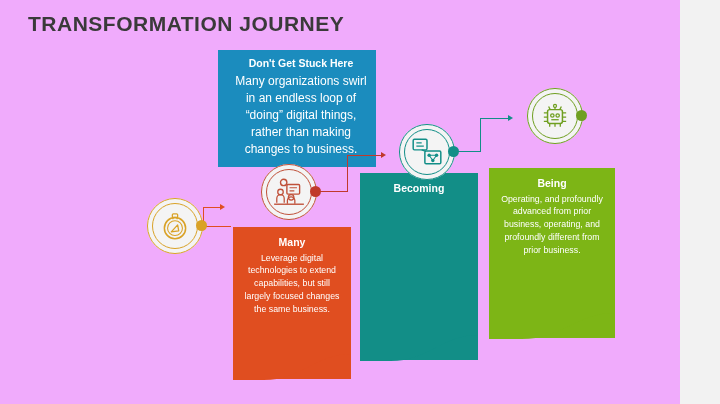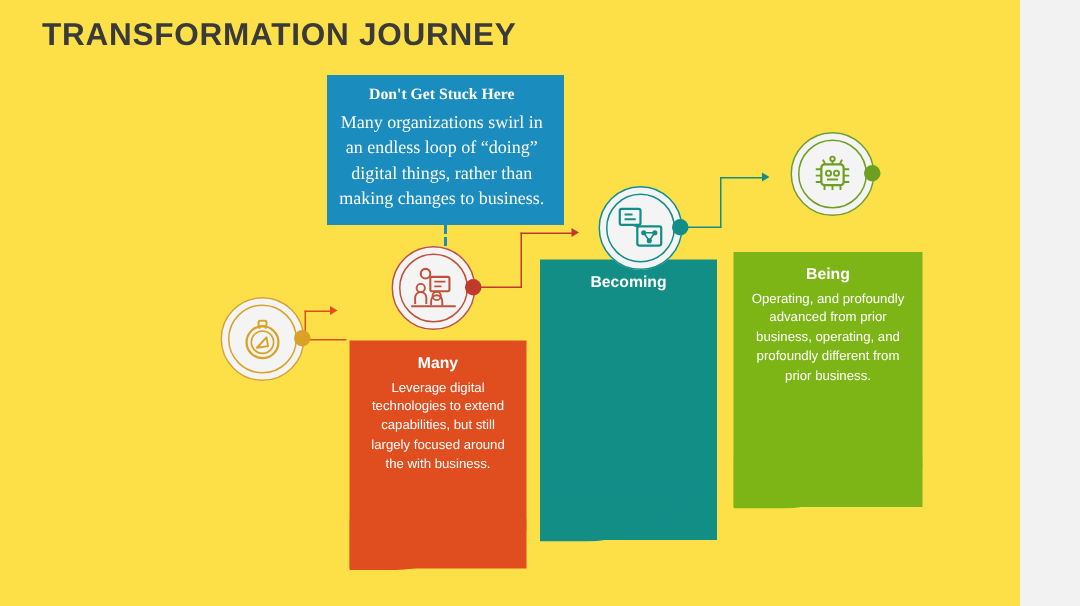--- a/index.html
+++ b/index.html
@@ -5,41 +5,40 @@
   html,body{margin:0;padding:0;}
   body{
     width:720px;height:404px;
     background:#f2f2f2;
     font-family:"Liberation Sans", sans-serif;
     overflow:hidden;
   }
   #slide{
     position:relative;
     width:680px;height:404px;
-    background:#fde047;
+    background:#f0abfc;
   }
 
   
   #title{
     position:absolute;left:28px;top:12px;
     font-size:21px;font-weight:bold;letter-spacing:.5px;
     color:#3a3a3a;
     white-space:nowrap;
   }
 
   
   #callout{
     position:absolute;left:218px;top:50px;
     width:158px;
     background:#1b8cbe;
     color:#ffffff;
-    padding:7px 8px 9px 3px;
+    padding:7px 8px 9px 16px;
     box-sizing:border-box;
     text-align:center;
-    font-family:Liberation Serif, serif;
   }
   #callout .c-head{
     font-size:10.5px;font-weight:bold;margin-bottom:3px;line-height:1.25;
   }
   #callout .c-body{
     font-size:12px;line-height:1.42;
   }
   #callout-stem{
     position:absolute;left:296px;top:150px;
     width:0;height:22px;
@@ -133,21 +132,21 @@
   <div class="conn">
     <div class="h" style="left:454px;top:151px;width:27px;border-color:#128e87;"></div>
     <div class="v" style="left:480px;top:118px;height:34px;border-color:#128e87;"></div>
     <div class="h" style="left:480px;top:118px;width:29px;border-color:#128e87;"></div>
     <div class="arrow" style="left:508px;top:114.5px;border-left:5px solid #128e87;"></div>
   </div>
 
 
   <div class="ribbon" id="ribbon-doing">
     <div class="s-head">Many</div>
-    <div class="s-body">Leverage digital technologies to extend capabilities, but still largely focused around the with business.</div>
+    <div class="s-body">Leverage digital technologies to extend capabilities, but still largely focused changes the same business.</div>
     <svg class="wave" viewBox="0 0 100 34" preserveAspectRatio="none">
       <path d="M0,0 L100,0 L100,8 C70,8 58,34 26,34 L0,34 Z" fill="#e04e20"></path>
     </svg>
   </div>
 
   <div class="ribbon" id="ribbon-becoming">
     <div class="s-head">Becoming</div>
     <svg class="wave" viewBox="0 0 100 34" preserveAspectRatio="none">
       <path d="M0,0 L100,0 L100,8 C70,8 58,34 26,34 L0,34 Z" fill="#128e87"></path>
     </svg>

